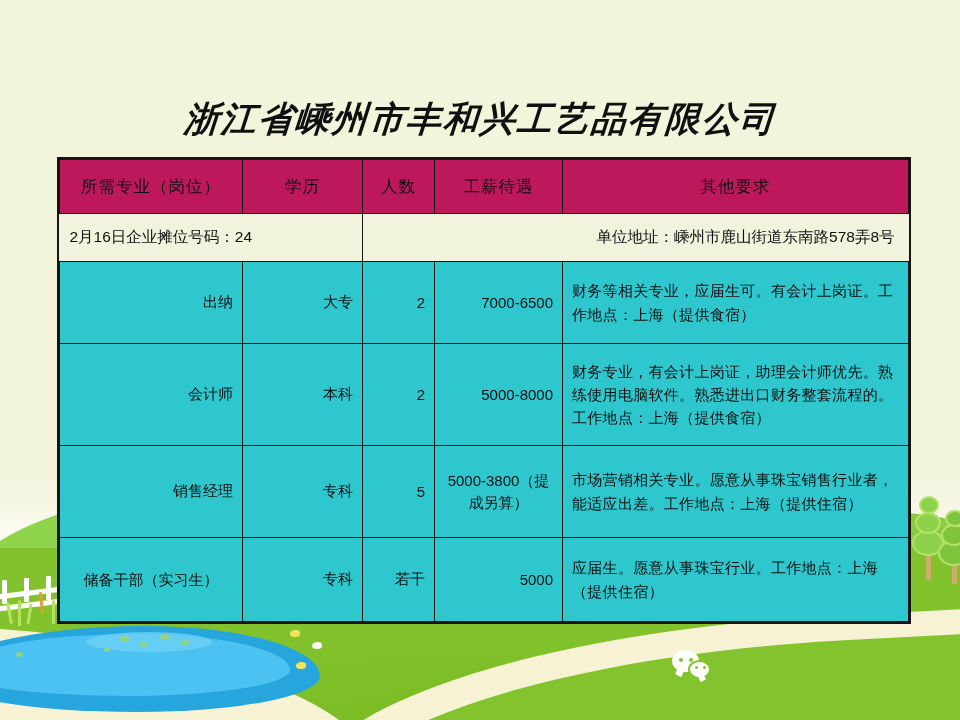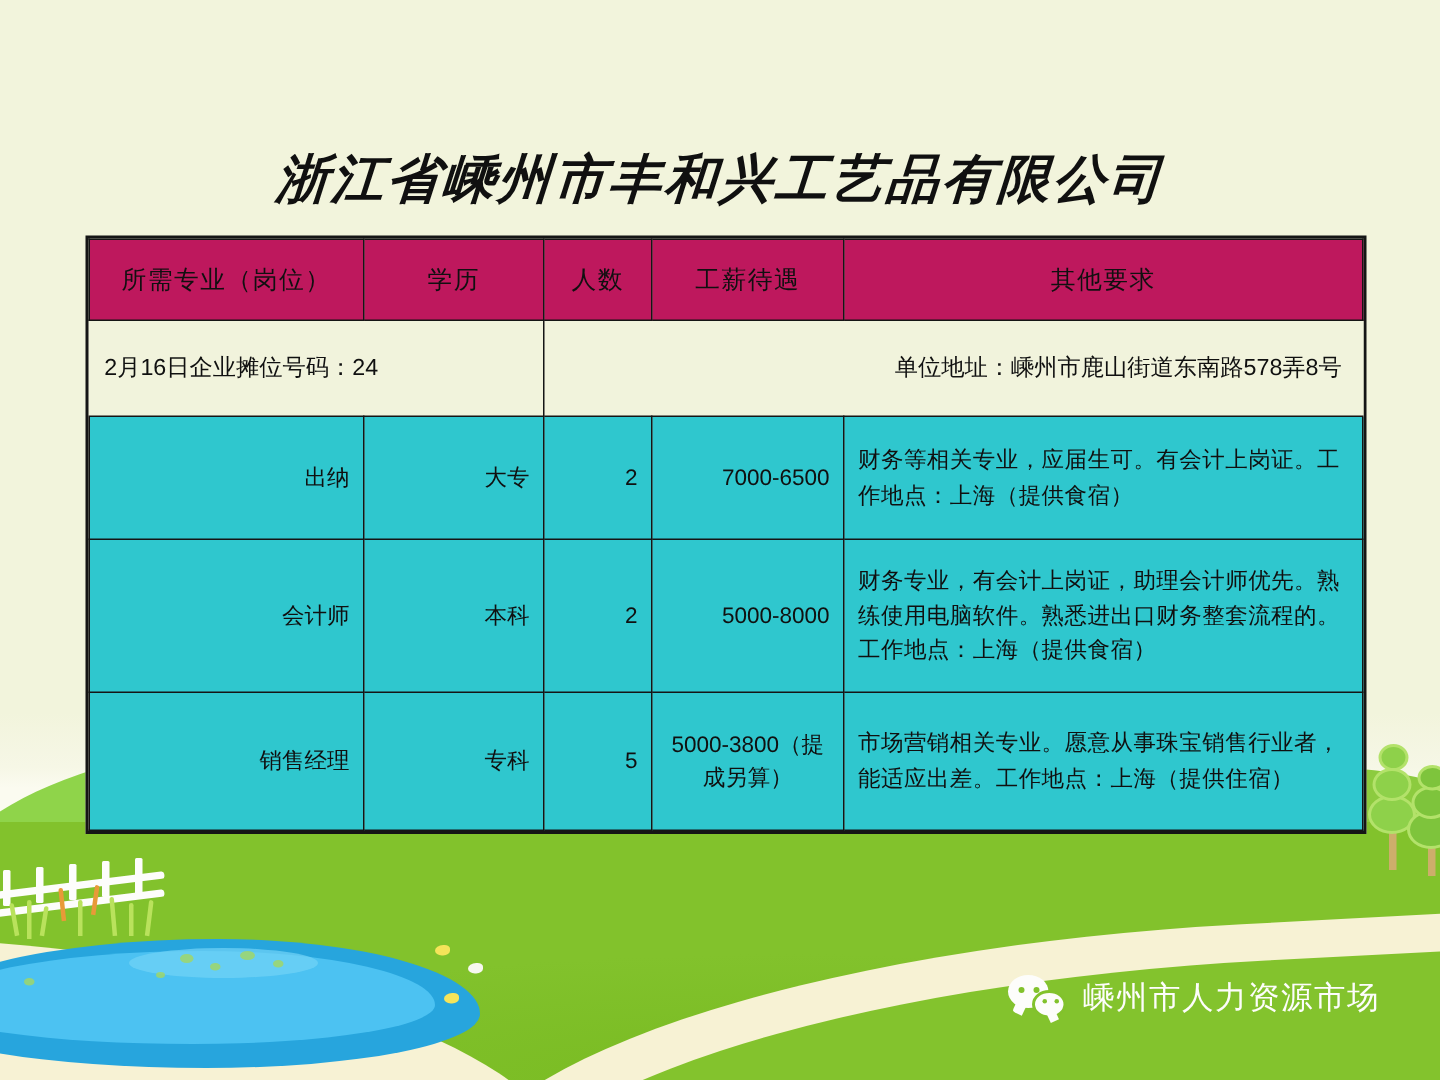--- a/index.html
+++ b/index.html
@@ -191,21 +191,21 @@
   }
   table.grid td, table.grid th {
     border: 1px solid #151515;
     font-weight: normal;
     color: #101010;
     vertical-align: middle;
   }
 
   .row-meta td {
     background: #f1f3dc;
-    height: 64px;
+    height: 48px;
     font-size: 15.5px;
     padding: 0 10px;
     border-top: none;
   }
   .row-meta td.left-meta { text-align: left; border-left: none; }
   .row-meta td.right-meta { text-align: right; padding-right: 14px; border-right: none; }
 
   .hdr th {
     background: #be185d;
     height: 54px;
@@ -378,29 +378,35 @@
           <td class="c">5000-8000</td>
           <td class="req">财务专业，有会计上岗证，助理会计师优先。熟练使用电脑软件。熟悉进出口财务整套流程的。工作地点：上海（提供食宿）</td>
         </tr>
         <tr class="r3">
           <td class="c">销售经理</td>
           <td class="c">专科</td>
           <td class="c">5</td>
           <td class="c-small">5000-3800（提成另算）</td>
           <td class="req">市场营销相关专业。愿意从事珠宝销售行业者，能适应出差。工作地点：上海（提供住宿）</td>
         </tr>
+        <tr class="r4">
+          <td class="c-small">储备干部（实习生）</td>
+          <td class="c">专科</td>
+          <td class="c">若干</td>
+          <td class="c">5000</td>
+          <td class="req">应届生。愿意从事珠宝行业。工作地点：上海（提供住宿）</td>
+        </tr>
       </tbody>
     </table>
   </div>
 
   <div class="wechat">
     <div class="wx-logo">
       <div class="wx-b1"></div>
       <div class="wx-dot" style="left:7px;top:8px;"></div>
       <div class="wx-dot" style="left:17px;top:8px;"></div>
       <div class="wx-b2"></div>
       <div class="wx-dot" style="left:23px;top:16px;width:3px;height:3px;"></div>
       <div class="wx-dot" style="left:31px;top:16px;width:3px;height:3px;"></div>
     </div>
-    <div class="wx-text">嵊州市人力资源市场</div>
   </div>
 
 </div>
 
 </body></html>

